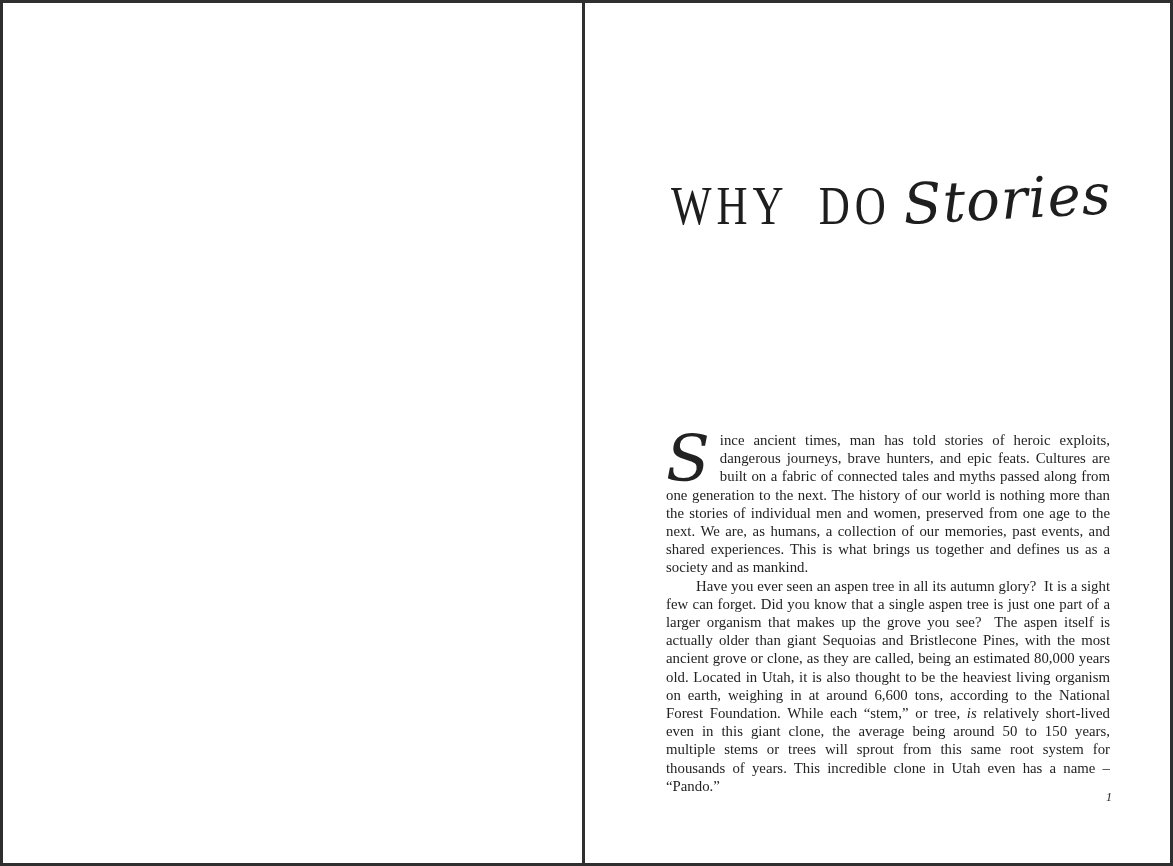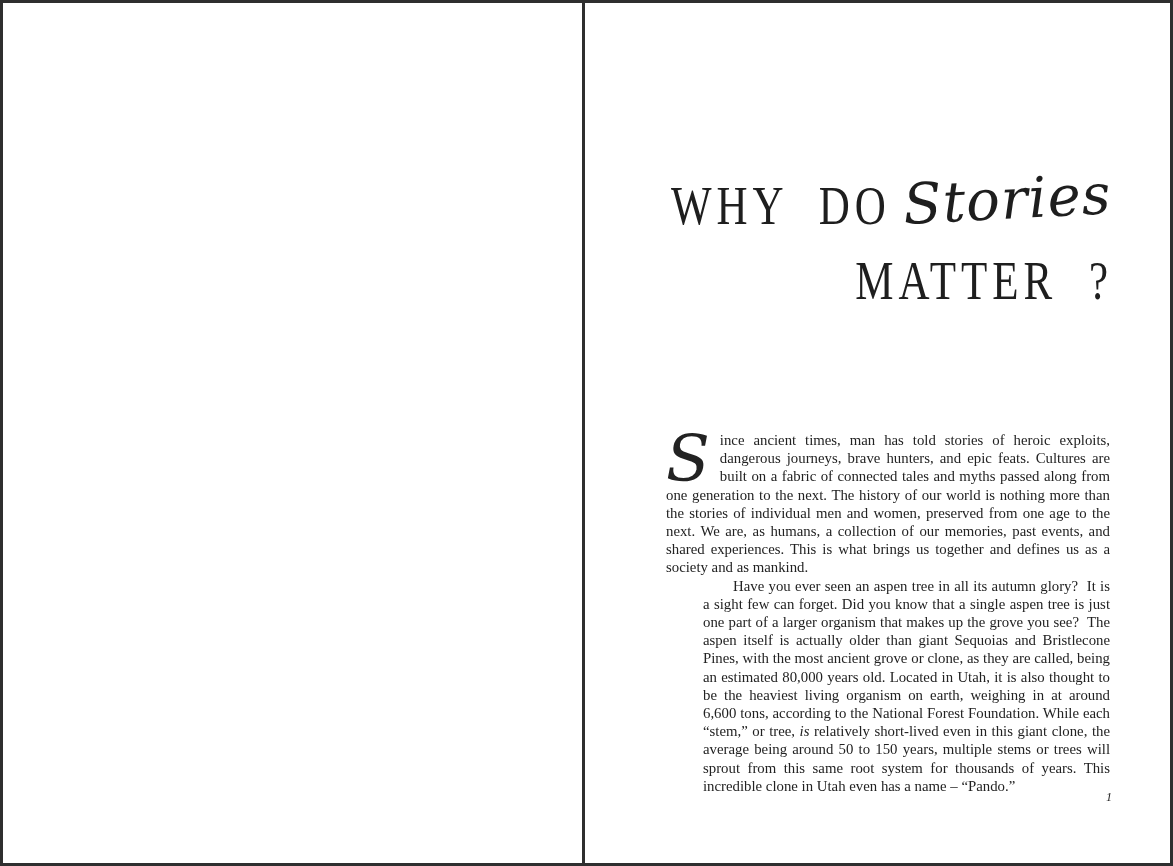--- a/index.html
+++ b/index.html
@@ -67,21 +67,21 @@
     position: absolute;
     top: 428px;
     left: 81px;
     width: 444px;
     color: var(--text-color);
     font-size: 14.8px;
     line-height: 18.2px;
     text-align: justify;
   }
   .body-block p { margin: 0; }
-  .body-block p.indent { text-indent: 30px; margin-left: 37px; }
+  .body-block p.indent { text-indent: 30px; }
   .drop-cap {
     float: left;
     font-family: "DejaVu Serif", serif;
     font-style: italic;
     font-size: 64px;
     line-height: 52px;
     padding: 2px 10px 0 0;
     color: var(--text-color);
   }
   .seg-italic { font-style: italic; }
@@ -99,23 +99,20 @@
 <body>
 
 <div class="spread">
   <div class="page-left"></div>
   <div class="page-right">
     <div class="title-block">
       <div class="title-line title-line1">
         <span class="display-caps">WHY DO</span>
         <span class="script">Stories</span>
       </div>
-      <div class="title-line title-line2">
-        <span class="display-caps">MATTER ?</span>
-      </div>
     </div>
     <div class="body-block">
         <p><span class="drop-cap">S</span><span>ince ancient times, man has told stories of heroic exploits, dangerous journeys, brave hunters, and epic feats. Cultures are built on a fabric of connected tales and myths passed along from one generation to the next. The history of our world is nothing more than the stories of individual men and women, preserved from one age to the next. We are, as humans, a collection of our memories, past events, and shared experiences. This is what brings us together and defines us as a society and as mankind.</span></p>
         <p class="indent"><span>Have you ever seen an aspen tree in all its autumn glory?&nbsp; It is a sight few can forget. Did you know that a single aspen tree is just one part of a larger organism that makes up the grove you see?&nbsp; The aspen itself is actually older than giant Sequoias and Bristlecone Pines, with the most ancient grove or clone, as they are called, being an estimated 80,000 years old. Located in Utah, it is also thought to be the heaviest living organism on earth, weighing in at around 6,600 tons, according to the National Forest Foundation. While each “stem,” or tree, </span><span class="seg-italic">is</span><span> relatively short-lived even in this giant clone, the average being around 50 to 150 years, multiple stems or trees will sprout from this same root system for thousands of years. This incredible clone in Utah even has a name – “Pando.”</span></p>
       </div>
     <div class="page-number">1</div>
   </div>
 </div>
 
 </body></html>

